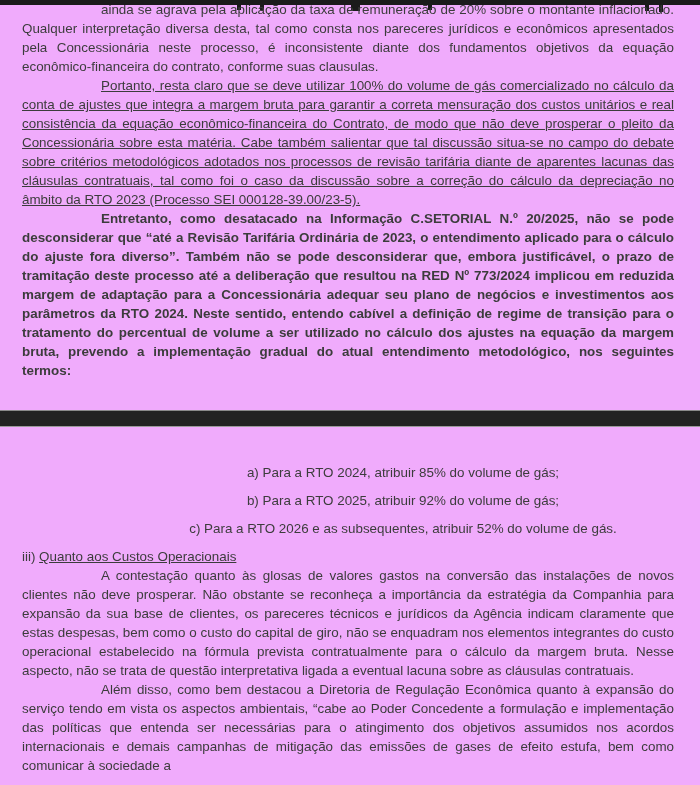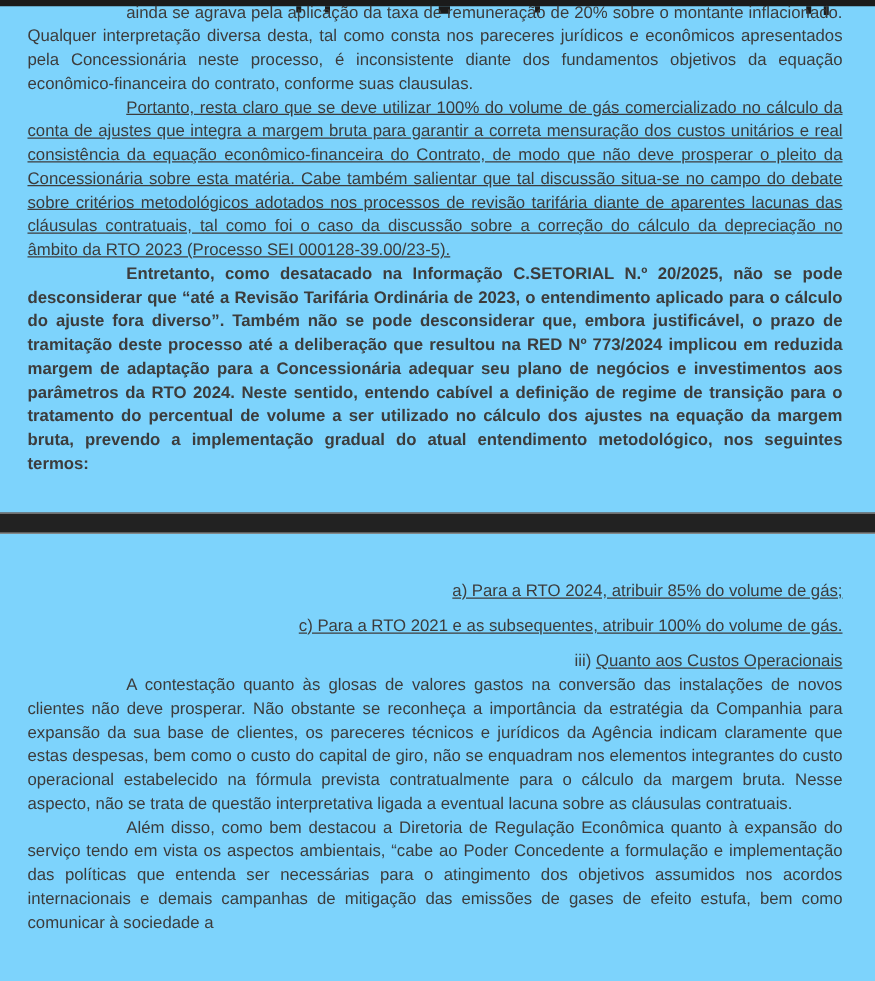--- a/index.html
+++ b/index.html
@@ -6,21 +6,21 @@
   html, body { margin: 0; padding: 0; }
   body {
     width: 700px; height: 785px;
     background: #f6f6f6;
     font-family: "Liberation Sans", sans-serif;
     overflow: hidden;
   }
   .page {
     position: relative;
     width: 700px; height: 785px;
-    background: #7dd3fc;
+    background: #f0abfc;
     overflow: hidden;
   }
   
   .redaction-top {
     position: absolute; top: 0; left: 0;
     width: 700px; height: 5px;
     background: #1b1b1b;
   }
   .redaction-top .tick {
     position: absolute; top: 5px;
@@ -56,26 +56,25 @@
     width: 700px; height: 15px;
     background: #222222;
     border-top: 1px solid #8a8a8a;
     border-bottom: 1px solid #9a9a9a;
     filter: none;
   }
 
   .list { margin-top: 36px; }
   .list p {
     margin: 0 0 9px 110px;
-    text-align: right;
-    text-decoration: underline;
+    text-align: center;
   }
   .heading {
     margin: 31px 0 0 110px;
-    text-align: right;
+    text-align: left;
   }
   .heading .underlined { text-decoration: underline; }
 
   .p4 { margin-top: 8px; }
   .p5 { margin-top: 2px; }
 </style>
 </head>
 <body>
 
 <div class="page">
@@ -94,21 +93,22 @@
     <p class="para p1">ainda se agrava pela aplicação da taxa de remuneração de 20% sobre o montante inflacionado. Qualquer interpretação diversa desta, tal como consta nos pareceres jurídicos e econômicos apresentados pela Concessionária neste processo, é inconsistente diante dos fundamentos objetivos da equação econômico-financeira do contrato, conforme suas clausulas.</p>
 
     <p class="para p2">Portanto, resta claro que se deve utilizar 100% do volume de gás comercializado no cálculo da conta de ajustes que integra a margem bruta para garantir a correta mensuração dos custos unitários e real consistência da equação econômico-financeira do Contrato, de modo que não deve prosperar o pleito da Concessionária sobre esta matéria. Cabe também salientar que tal discussão situa-se no campo do debate sobre critérios metodológicos adotados nos processos de revisão tarifária diante de aparentes lacunas das cláusulas contratuais, tal como foi o caso da discussão sobre a correção do cálculo da depreciação no âmbito da RTO 2023 (Processo SEI 000128-39.00/23-5).</p>
 
     <p class="para p3">Entretanto, como desatacado na Informação C.SETORIAL N.º 20/2025, não se pode desconsiderar que “até a Revisão Tarifária Ordinária de 2023, o entendimento aplicado para o cálculo do ajuste fora diverso”. Também não se pode desconsiderar que, embora justificável, o prazo de tramitação deste processo até a deliberação que resultou na RED Nº 773/2024 implicou em reduzida margem de adaptação para a Concessionária adequar seu plano de negócios e investimentos aos parâmetros da RTO 2024. Neste sentido, entendo cabível a definição de regime de transição para o tratamento do percentual de volume a ser utilizado no cálculo dos ajustes na equação da margem bruta, prevendo a implementação gradual do atual entendimento metodológico, nos seguintes termos:</p>
 
     <div class="redaction-mid"></div>
 
     <div class="list">
       <p>a) Para a RTO 2024, atribuir 85% do volume de gás;</p>
-      <p>c) Para a RTO 2021 e as subsequentes, atribuir 100% do volume de gás.</p>
+      <p>b) Para a RTO 2025, atribuir 92% do volume de gás;</p>
+      <p>c) Para a RTO 2026 e as subsequentes, atribuir 52% do volume de gás.</p>
     </div>
 
     <p class="heading"><span>iii) </span><span class="underlined">Quanto aos Custos Operacionais</span></p>
 
     <p class="para p4">A contestação quanto às glosas de valores gastos na conversão das instalações de novos clientes não deve prosperar. Não obstante se reconheça a importância da estratégia da Companhia para expansão da sua base de clientes, os pareceres técnicos e jurídicos da Agência indicam claramente que estas despesas, bem como o custo do capital de giro, não se enquadram nos elementos integrantes do custo operacional estabelecido na fórmula prevista contratualmente para o cálculo da margem bruta. Nesse aspecto, não se trata de questão interpretativa ligada a eventual lacuna sobre as cláusulas contratuais.</p>
 
     <p class="para p5">Além disso, como bem destacou a Diretoria de Regulação Econômica quanto à expansão do serviço tendo em vista os aspectos ambientais, “cabe ao Poder Concedente a formulação e implementação das políticas que entenda ser necessárias para o atingimento dos objetivos assumidos nos acordos internacionais e demais campanhas de mitigação das emissões de gases de efeito estufa, bem como comunicar à sociedade a</p>
 
   </div>
 </div>

